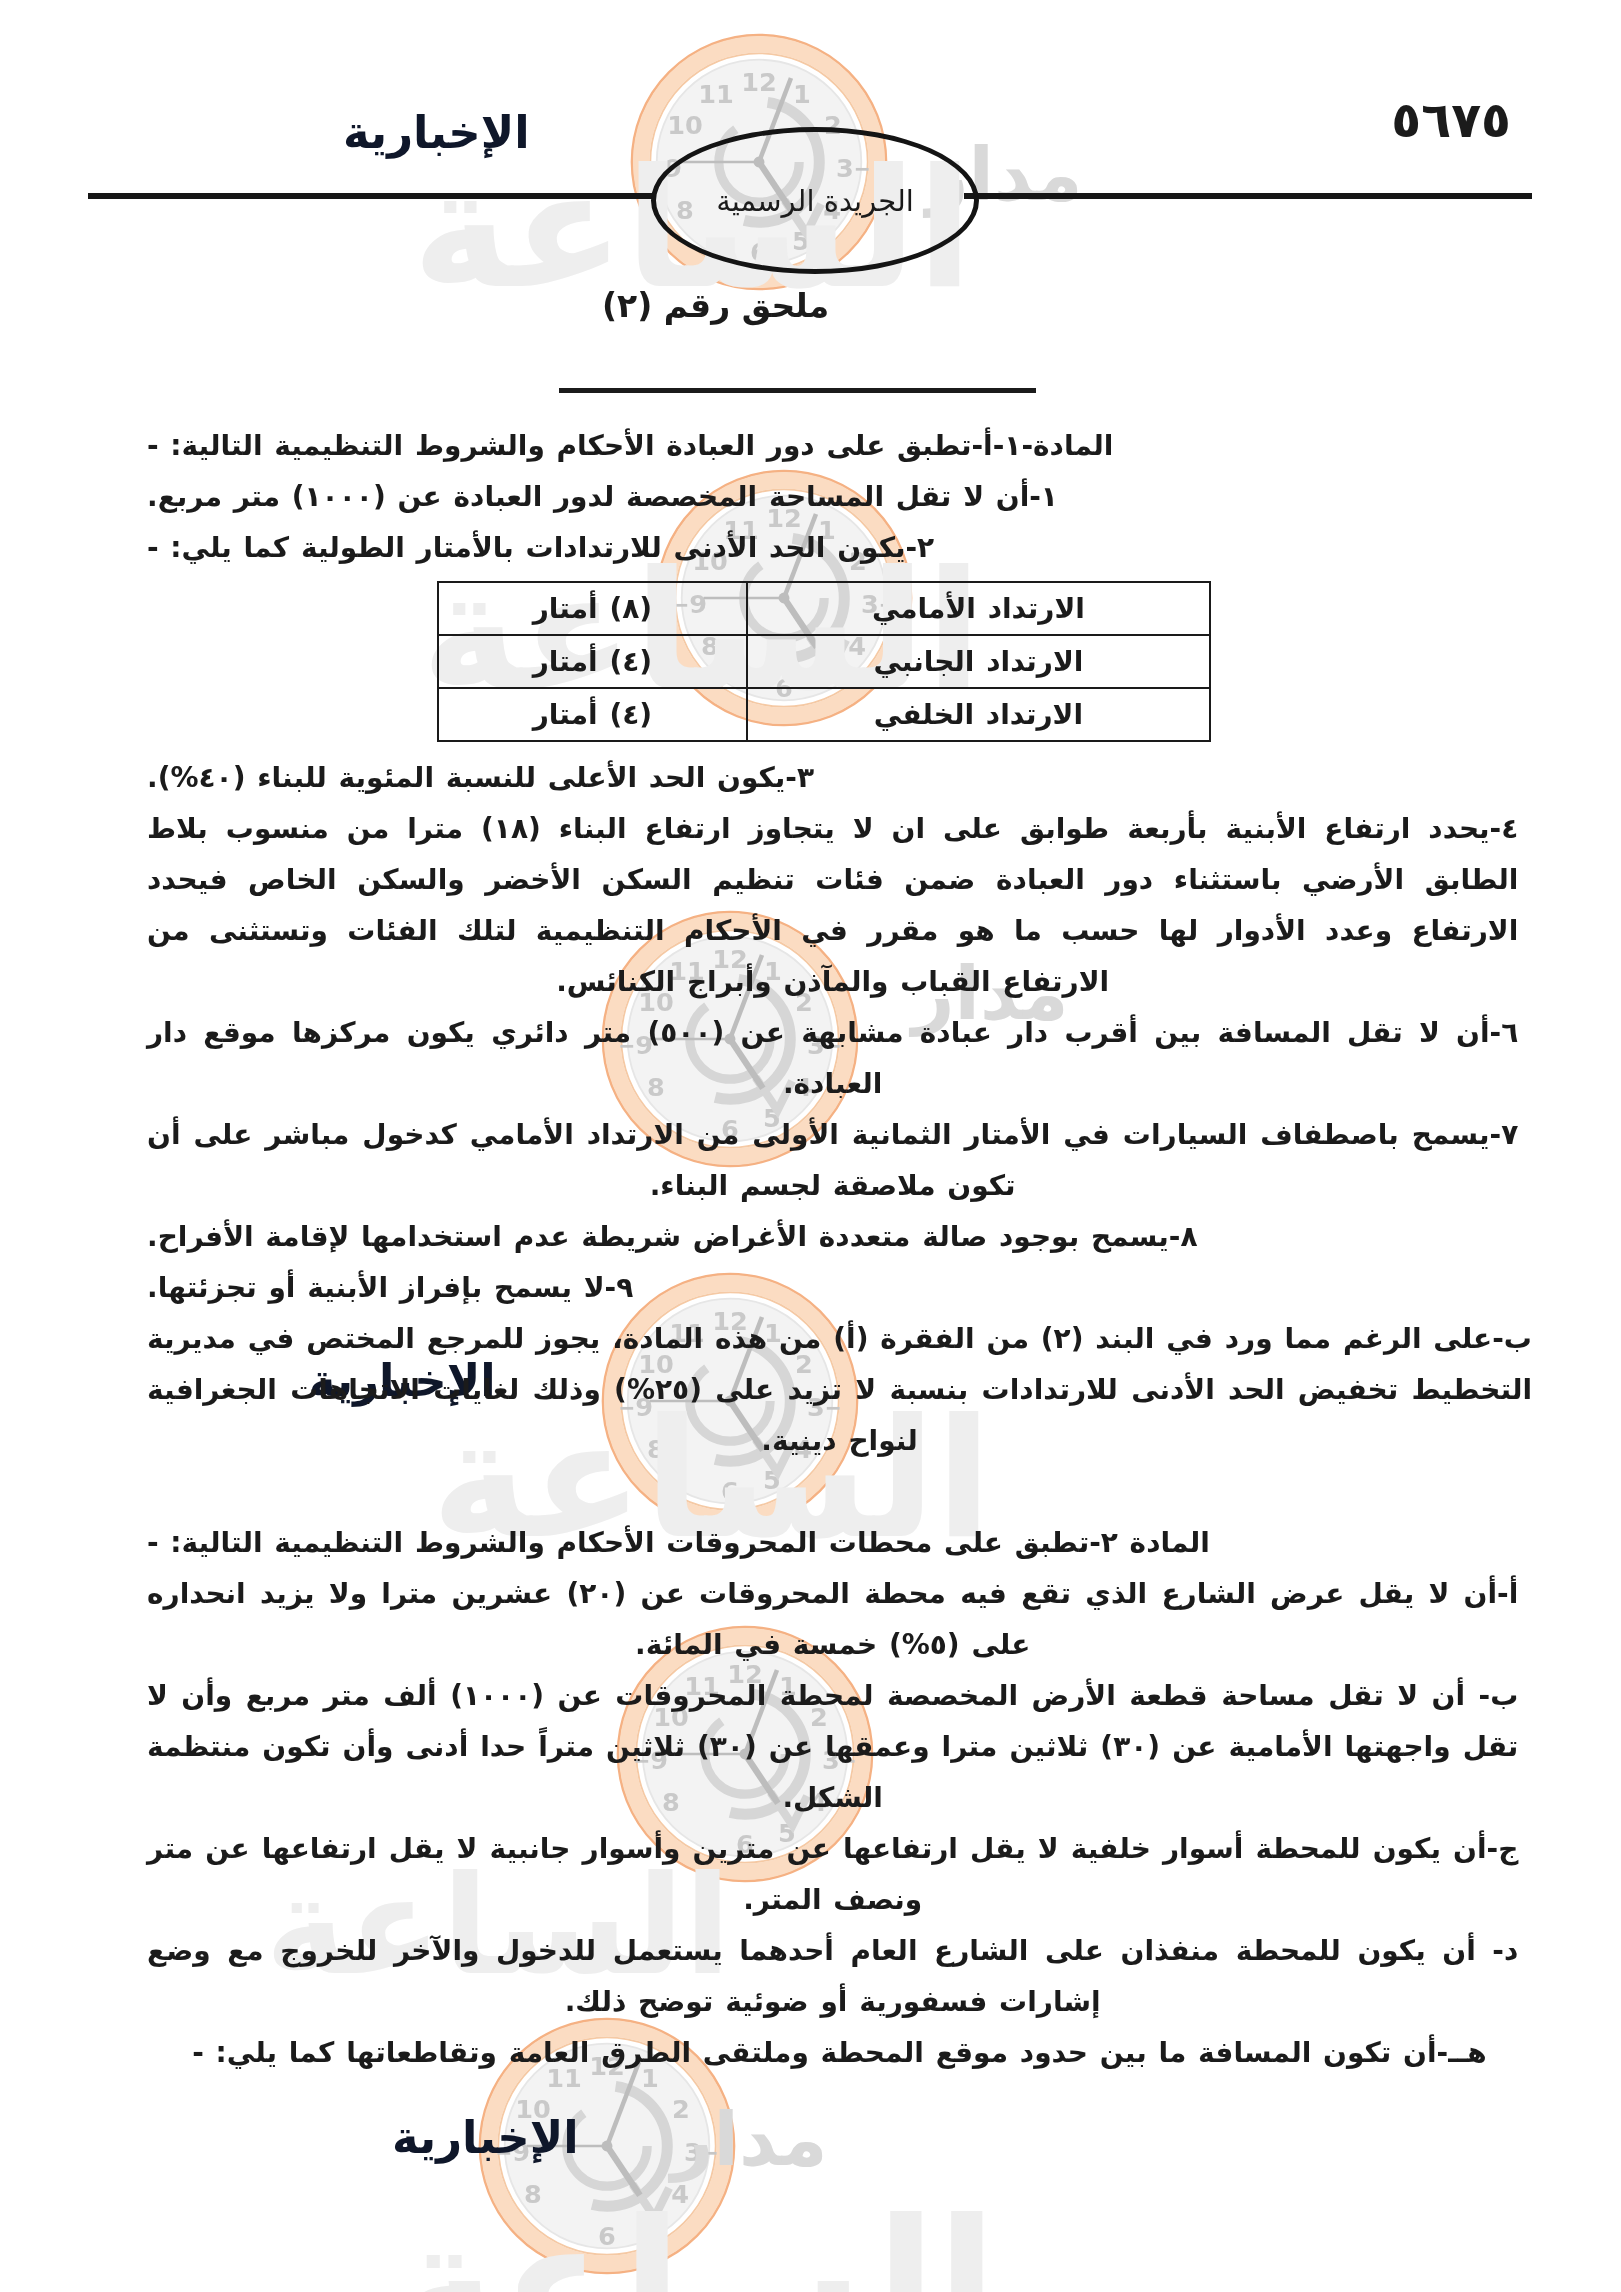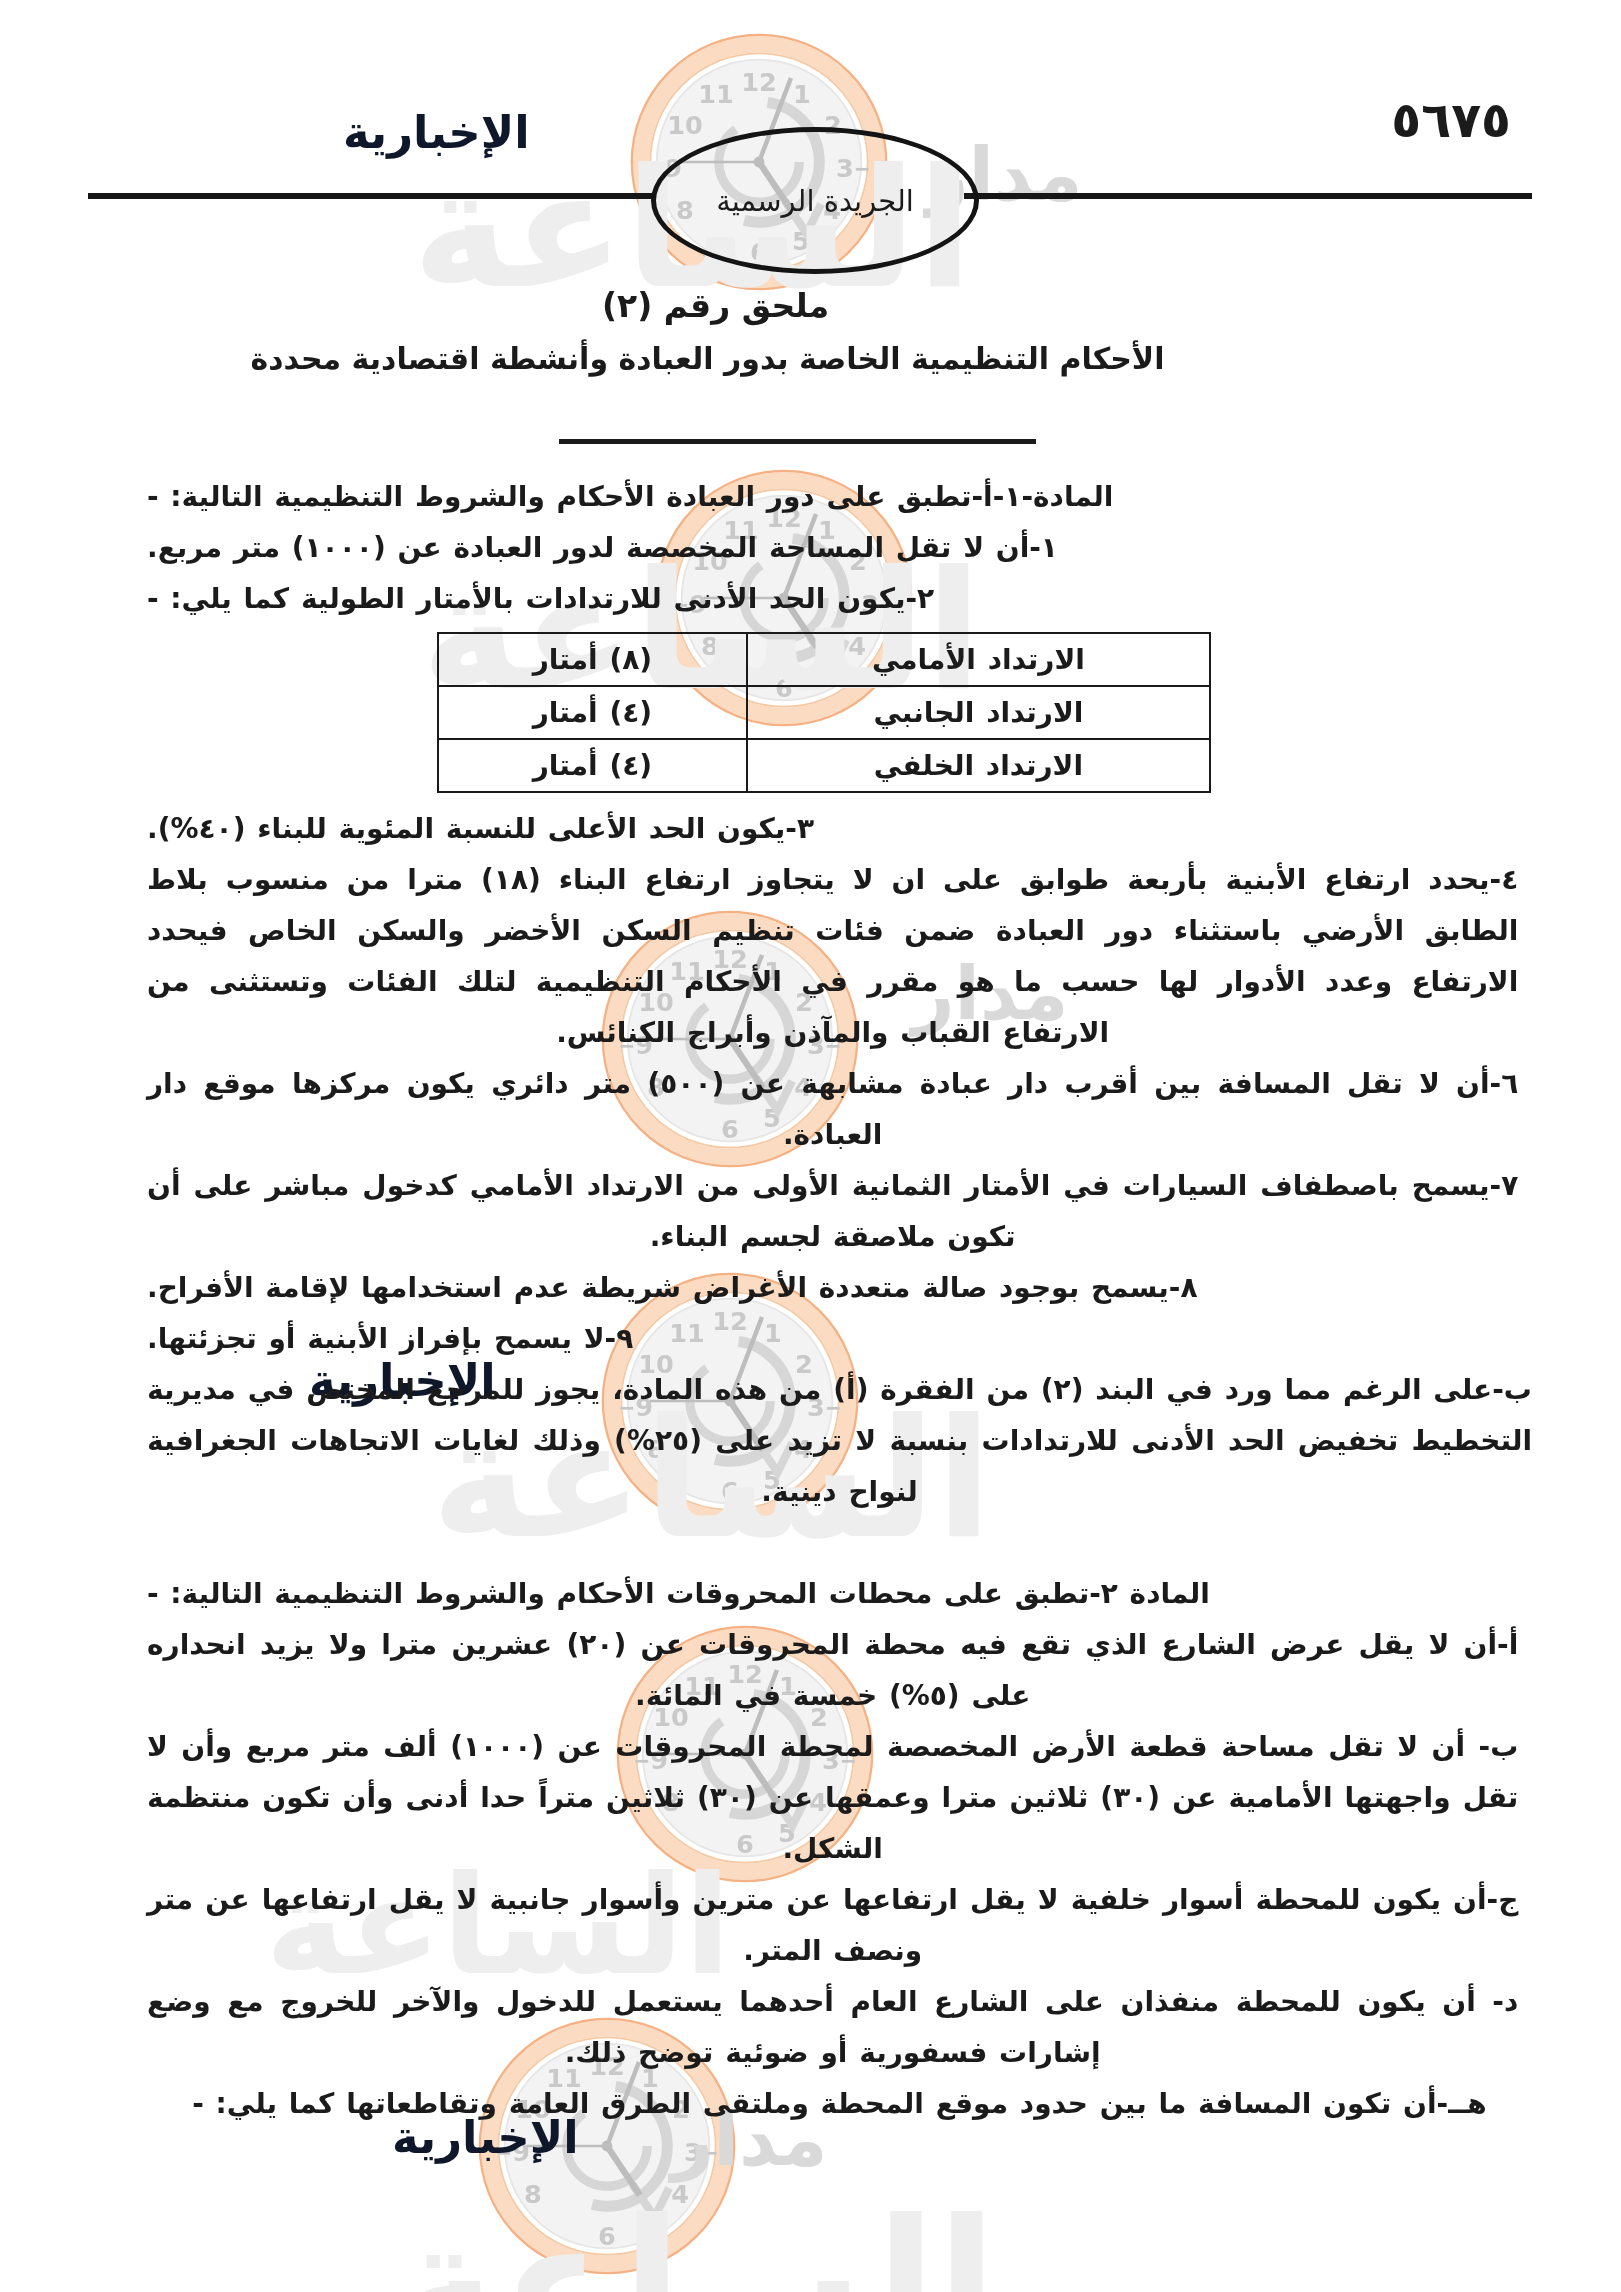--- a/index.html
+++ b/index.html
@@ -172,21 +172,20 @@
   <div class="content">
 
     <div class="page-number">٥٦٧٥</div>
     <div class="rule-seg rule-left"></div>
     <div class="rule-seg rule-right"></div>
     <div class="gazette-oval">
       <span>الجريدة الرسمية</span>
     </div>
 
     <div class="doc-title">ملحق رقم (٢)</div>
-    <div class="doc-subtitle">الأحكام التنظيمية الخاصة بدور العبادة وأنشطة اقتصادية محددة</div>
     <div class="divider"></div>
 
     <main class="body-text">
 
       <p class="p-right">المادة-١-أ-تطبق على دور العبادة الأحكام والشروط التنظيمية التالية: -</p>
       <p class="p-right item">١-أن لا تقل المساحة المخصصة لدور العبادة عن (١٠٠٠) متر مربع.</p>
       <p class="p-right item">٢-يكون الحد الأدنى للارتدادات بالأمتار الطولية كما يلي: -</p>
 
       <table class="setbacks">
         <tbody>

